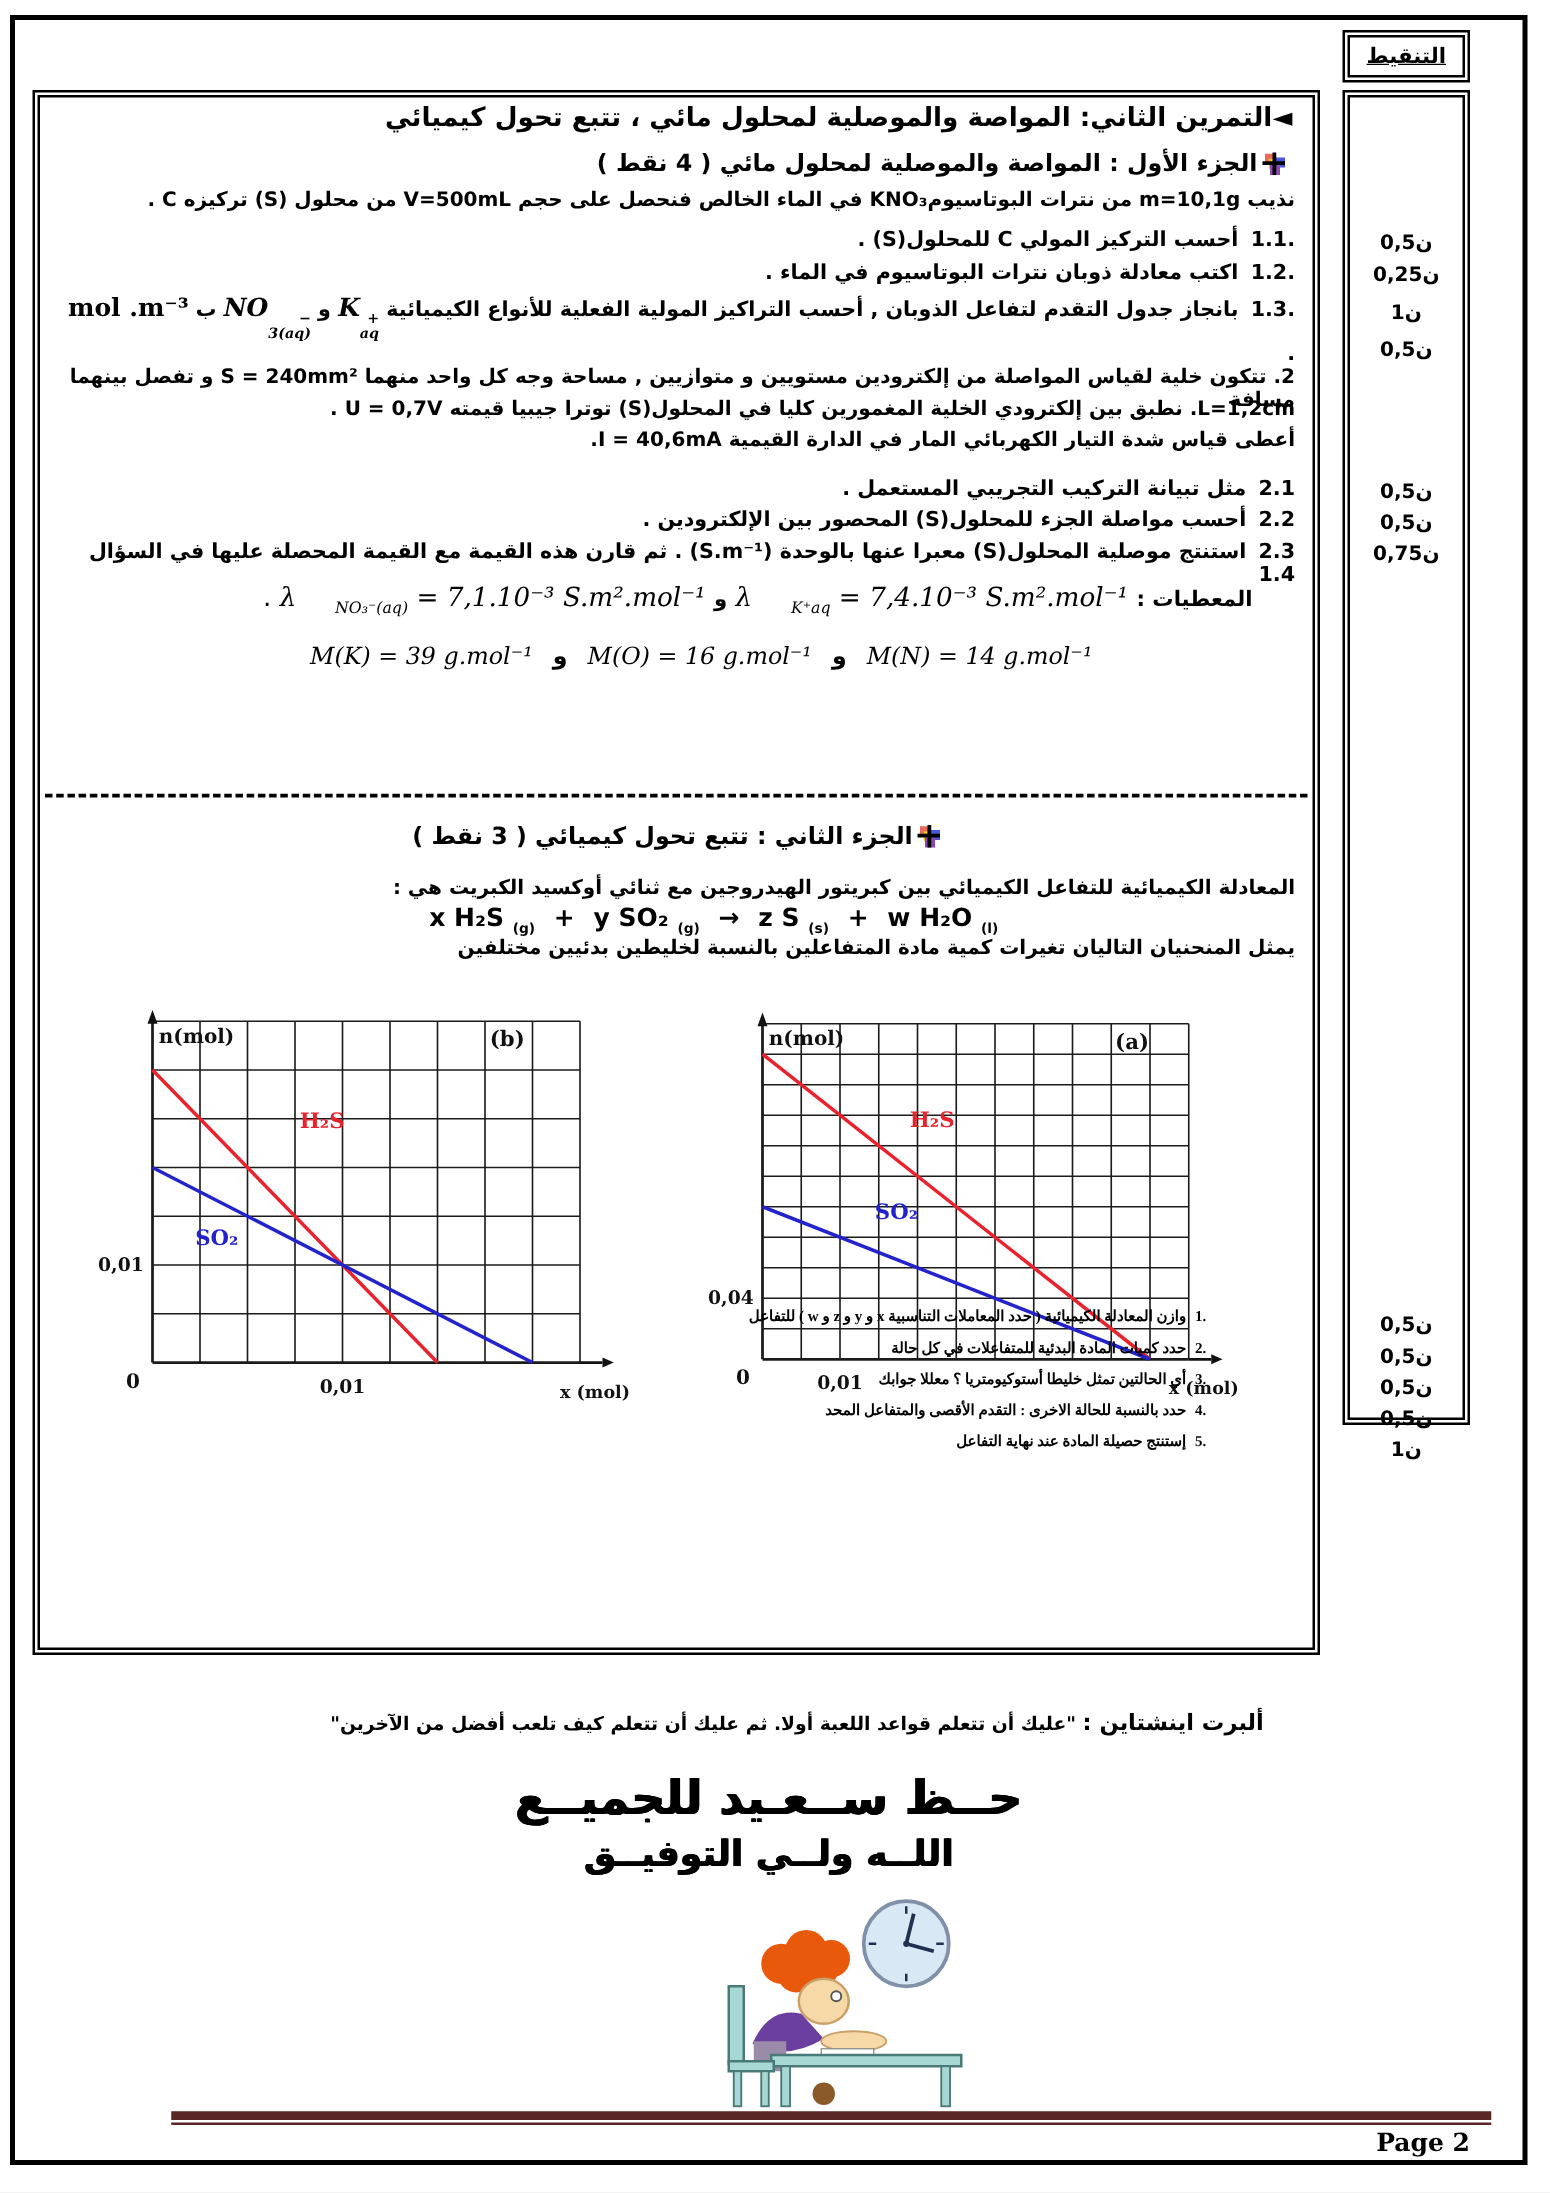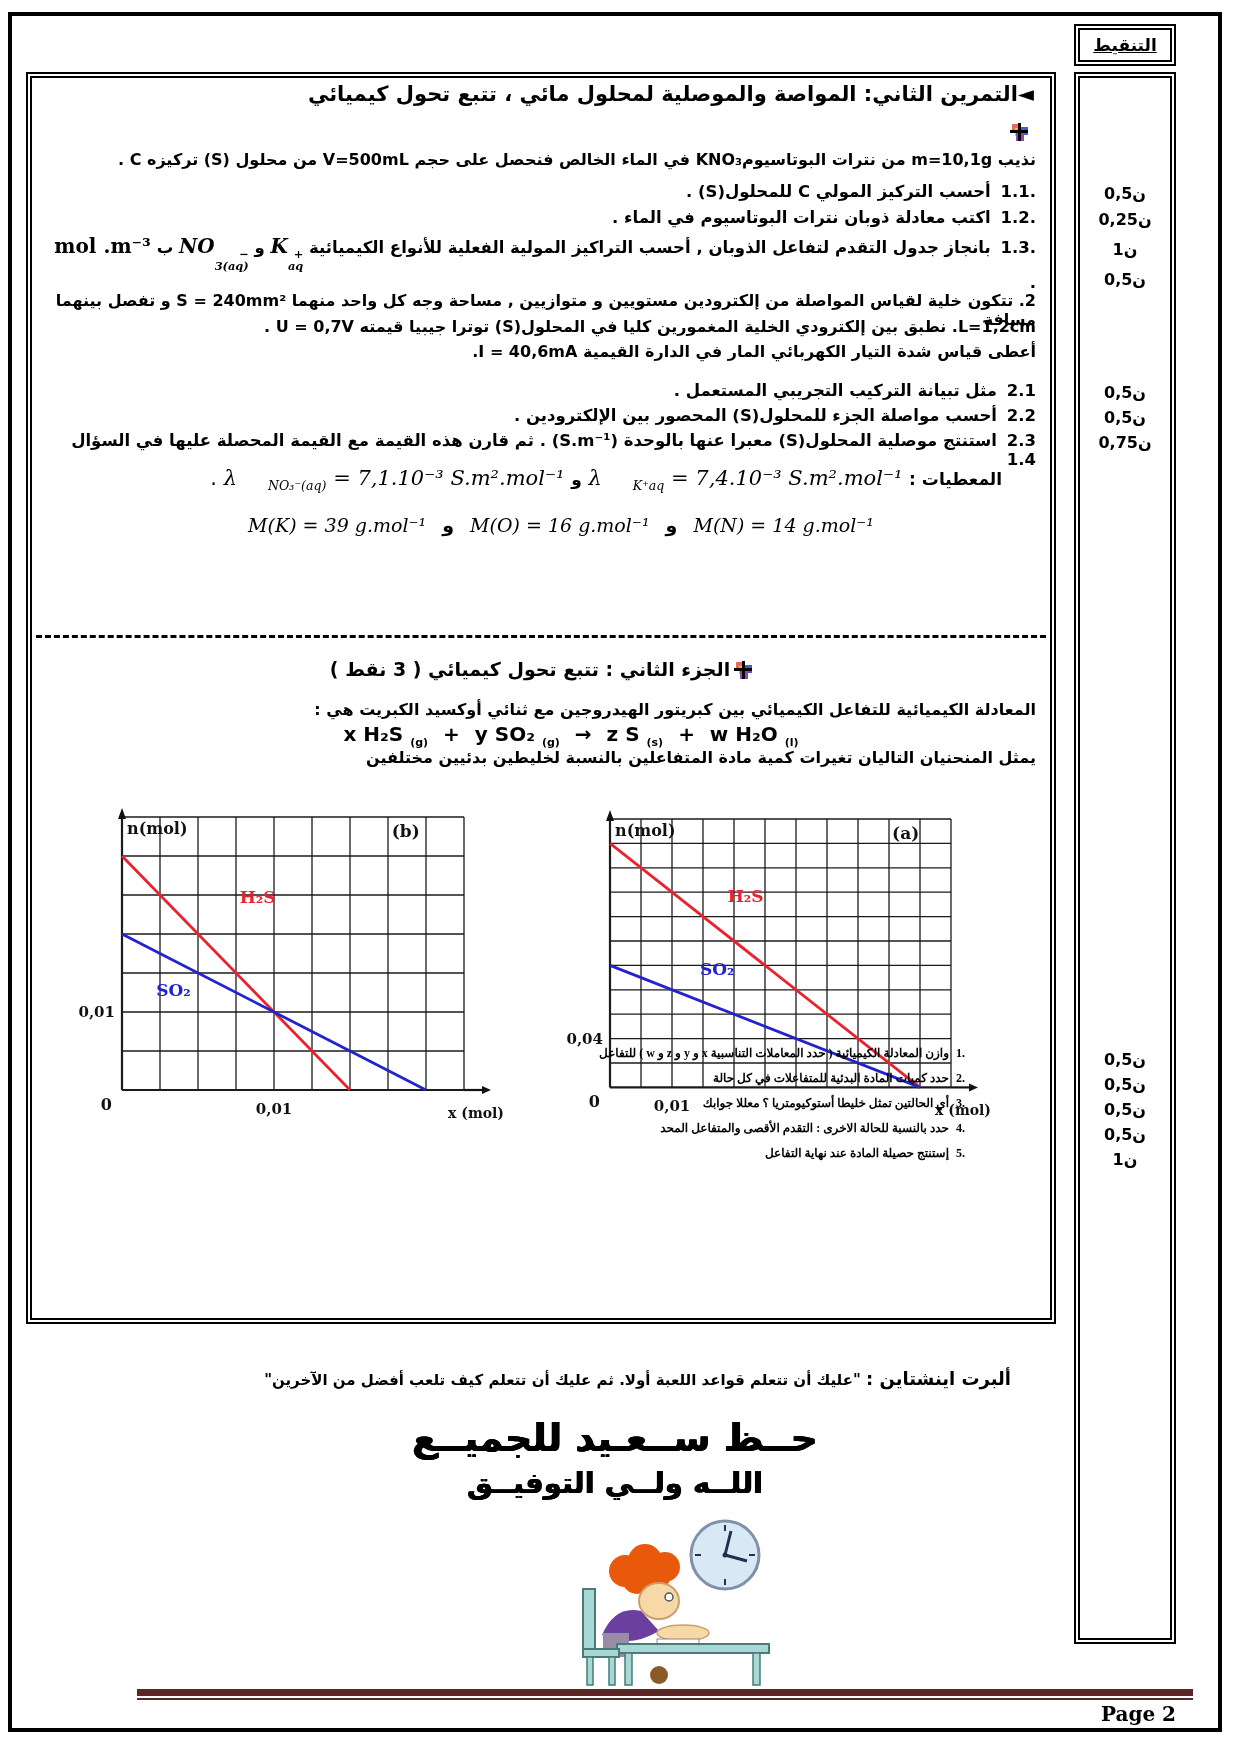--- a/index.html
+++ b/index.html
@@ -7,21 +7,21 @@
         font-family:"DejaVu Sans",sans-serif;color:#000;overflow:hidden;}
   .frame{position:absolute;left:8px;top:12px;width:1206px;height:1712px;border:4px solid #000;}
   .title-box{position:absolute;left:14px;top:8px;width:1030px;height:42px;border:6px double #000;
              box-sizing:border-box;display:flex;align-items:center;justify-content:center;}
   .title-box .t{font-size:20px;font-weight:bold;}
   .marks-header{position:absolute;left:1062px;top:8px;width:102px;height:42px;border:6px double #000;
                 box-sizing:border-box;display:flex;align-items:center;justify-content:center;}
   .marks-header span{font-size:17px;font-weight:bold;text-decoration:underline;}
   .content-box{position:absolute;left:14px;top:56px;width:1030px;height:1252px;border:6px double #000;
                box-sizing:border-box;}
-  .marks-body{position:absolute;left:1062px;top:56px;width:102px;height:1572px;border:6px double #000;
+  .marks-body{position:absolute;left:1062px;top:56px;width:102px;height:1068px;border:6px double #000;
               box-sizing:border-box;}
   .mark{position:absolute;left:0;right:0;text-align:center;font-size:16px;font-weight:bold;}
   .abs{position:absolute;left:0;right:0;}
   .rtl{direction:rtl;unicode-bidi:embed;}
   .b{font-weight:bold;}
   .ex-title{font-size:21px;font-weight:bold;text-align:right;padding-right:16px;}
   .p-title{font-size:19px;font-weight:bold;text-align:right;padding-right:22px;}
   .p-title .bullet{display:inline-block;position:relative;width:18px;height:18px;margin-left:4px;vertical-align:-3px;}
   .bullet .sq{position:absolute;width:8px;height:8px;}
   .bullet .sq.r{left:2px;top:1px;background:#e86a5a;}
@@ -67,21 +67,21 @@
     <div class="marks-header">
       <span>التنقيط</span>
     </div>
 
     <div class="content-box" style="position:absolute;">
       <div class="abs rtl ex-title" style="top:4px;">
         <span>◄</span><span>التمرين الثاني: المواصة والموصلية لمحلول مائي ، تتبع تحول كيميائي</span>
       </div>
 
       <div class="abs rtl p-title" style="top:42px;">
-        <span class="bullet"><span class="sq r"></span><span class="sq y"></span><span class="sq bl"></span><span class="sq p"></span><span class="v"></span><span class="h"></span></span>
+        <span class="bullet"><span class="sq r"></span><span class="sq y"></span><span class="sq bl"></span><span class="sq p"></span><span class="v"></span><span class="h"></span></span><span>الجزء الأول : المواصة والموصلية لمحلول مائي  ( 4 نقط )</span>
       </div>
 
       <div class="abs rtl body-line" style="top:72px;">نذيب m=10,1g من نترات البوتاسيومKNO₃ في الماء الخالص فنحصل على حجم V=500mL من محلول (S) تركيزه C .</div>
 
       <div class="abs rtl q-line" style="top:104px;">
         <span class="q-num">1.1.</span>
         <span>أحسب التركيز المولي C للمحلول(S) .</span>
       </div>
       <div class="abs rtl q-line" style="top:130px;">
         <span class="q-num">1.2.</span>

